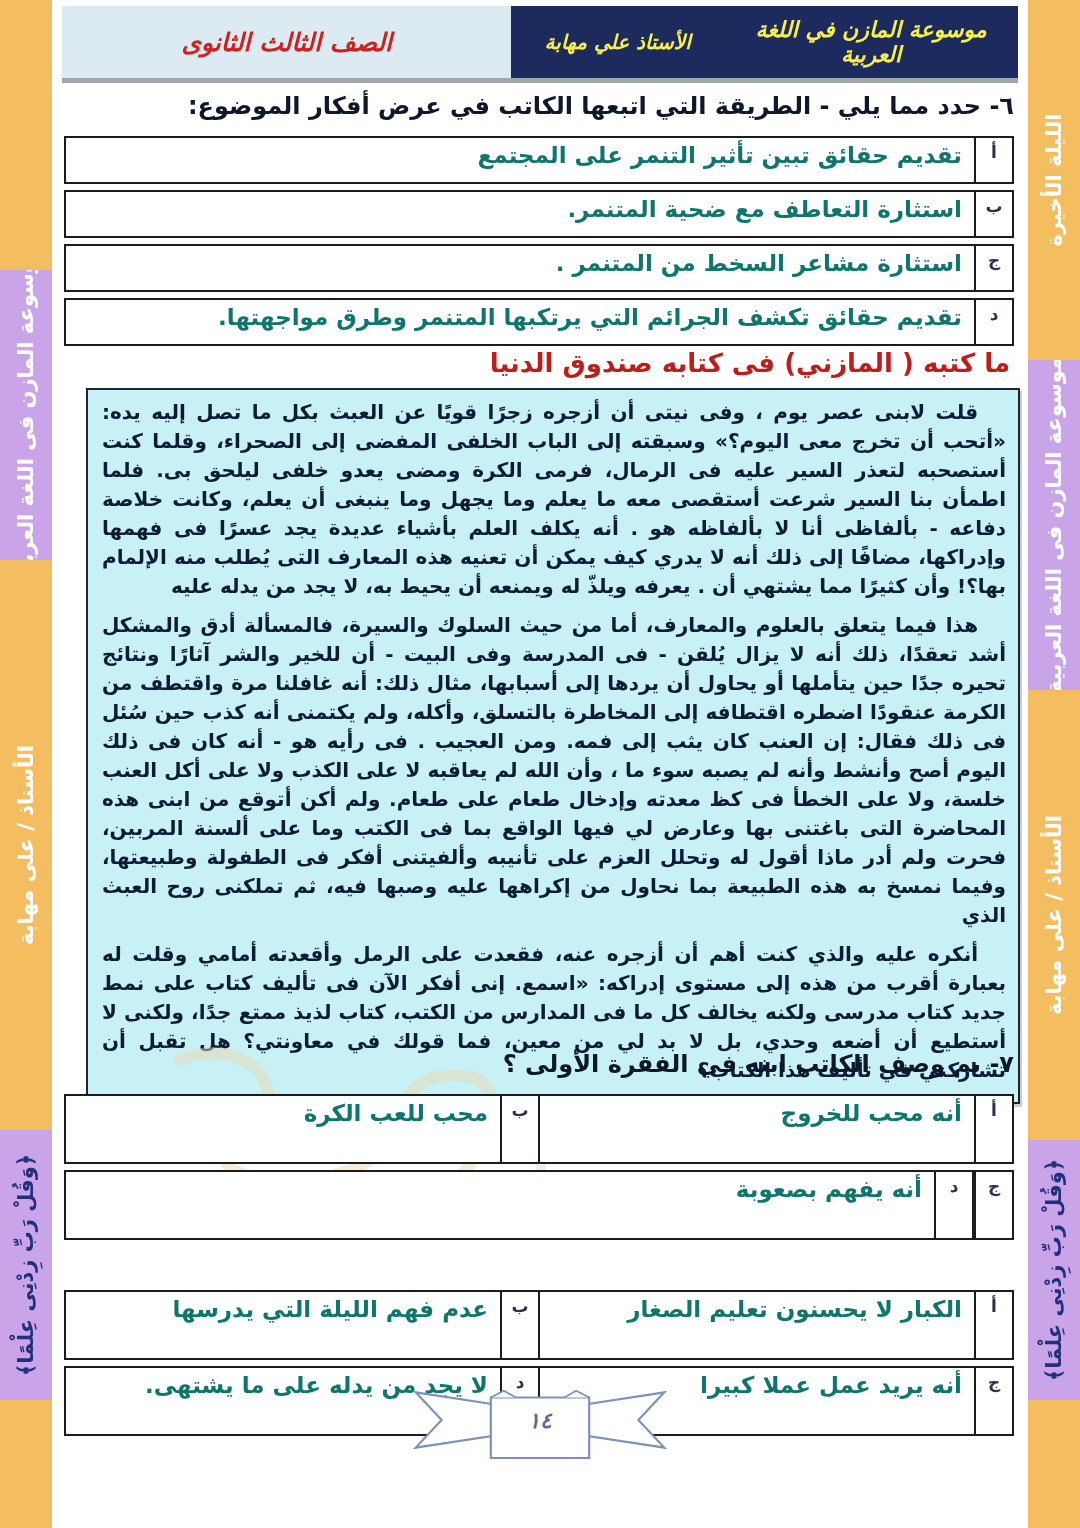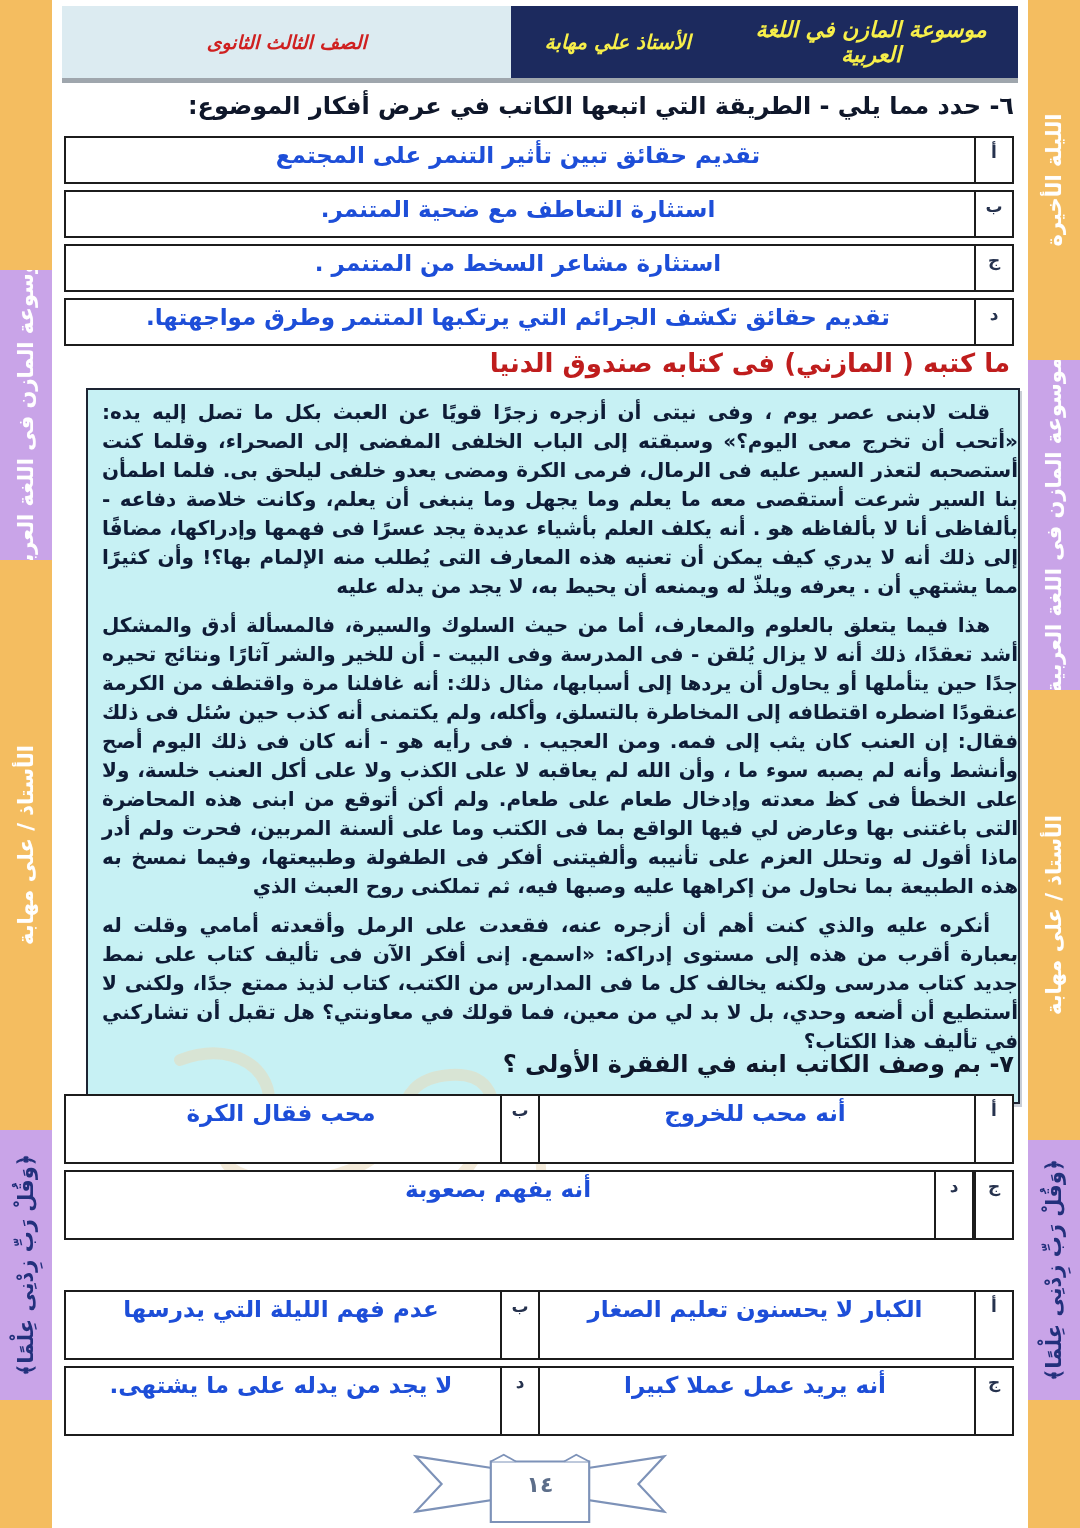--- a/index.html
+++ b/index.html
@@ -34,21 +34,21 @@
   .header .navy{
     background:#1c2a5e;width:53%;height:100%;
     display:flex;align-items:center;
   }
   .header .navy .series{flex:1;text-align:center;color:#f7ef4a;font-weight:bold;font-size:22px;font-style:italic;}
   .header .navy .teacher{flex:0 0 42%;text-align:center;color:#f7ef4a;font-weight:bold;font-size:20px;font-style:italic;}
   .header .classbox{
     background:#dcebf1;width:47%;height:100%;
     display:flex;align-items:center;justify-content:center;
   }
-  .header .classbox span{color:#cf2020;font-weight:bold;font-size:19px;font-style:italic;}
+  .header .classbox span{color:#cf2020;font-weight:bold;font-size:25px;font-style:italic;}
   .header-rule{position:absolute;top:78px;left:62px;width:956px;height:5px;background:#9fa6ad;}
   
   .qtitle{
     position:absolute;right:66px;left:66px;
     color:#0f172a;font-weight:bold;font-size:24px;
     text-align:right;
   }
   .passage-title{
     position:absolute;right:70px;left:66px;
     color:#bf1d1d;font-weight:bold;font-size:26px;
@@ -68,47 +68,47 @@
     flex:0 0 36px;
     display:flex;justify-content:center;align-items:flex-start;
     padding-top:4px;
     font-size:17px;color:#26324e;font-weight:bold;
     border-left:2px solid #1c1c1c;
   }
   .letter.mid{border-right:2px solid #1c1c1c;}
   .opt-text{
     flex:1;
     padding:3px 12px 12px 8px;
-    color:#1d4ed8;font-weight:bold;font-size:23px;
-    text-align:center;line-height:1.3;
+    color:#0f766e;font-weight:bold;font-size:23px;
+    text-align:right;line-height:1.3;
     overflow:hidden;
   }
   
   .passage{
     position:absolute;top:388px;right:60px;left:86px;height:716px;
     background:#c7f1f4;
     border:2.5px solid #1d2433;
     box-shadow:2px 3px 0 rgba(40,60,90,.25);
-    padding:8px 0 6px 14px;
+    padding:8px 12px 6px 14px;
     box-sizing:border-box;
     overflow:hidden;
   }
   .passage p{
     margin:0 0 10px 0;
     color:#0e1c36;
     font-weight:bold;
     font-size:20px;
     line-height:29px;
     text-align:justify;
     text-indent:28px;
   }
   
   .watermark{position:absolute;top:1020px;left:120px;opacity:.5;pointer-events:none;}
   
-  .footer-ribbon{position:absolute;top:1446px;left:380px;width:320px;height:82px;}
+  .footer-ribbon{position:absolute;top:1382px;left:380px;width:320px;height:82px;font-style:italic;}
   .footer-ribbon .pnum{
     position:absolute;top:26px;left:105px;width:110px;
     text-align:center;color:#5d6e8a;font-size:22px;font-weight:bold;
   }
 </style>
 </head>
 <body>
 
 <div class="page">
 
@@ -193,21 +193,21 @@
     <path d="M330,120 C370,90 430,110 420,160" fill="none" stroke="#ead9b6" stroke-width="10" stroke-linecap="round"></path>
   </svg>
 
   <div class="qtitle" style="top:1050px">٧- بم وصف الكاتب ابنه في الفقرة الأولى ؟</div>
 
   <div class="opts pair" style="top:1094px">
     <div class="opt-row">
       <div class="letter">أ</div>
       <div class="opt-text">أنه محب للخروج</div>
       <div class="letter mid">ب</div>
-      <div class="opt-text">محب فقال الكرة</div>
+      <div class="opt-text">محب للعب الكرة</div>
     </div>
     <div class="opt-row">
       <div class="letter">ج</div>
       <div class="letter mid">د</div>
       <div class="opt-text">أنه يفهم بصعوبة</div>
     </div>
   </div>
 
 
   <div class="opts pair" style="top:1290px">

